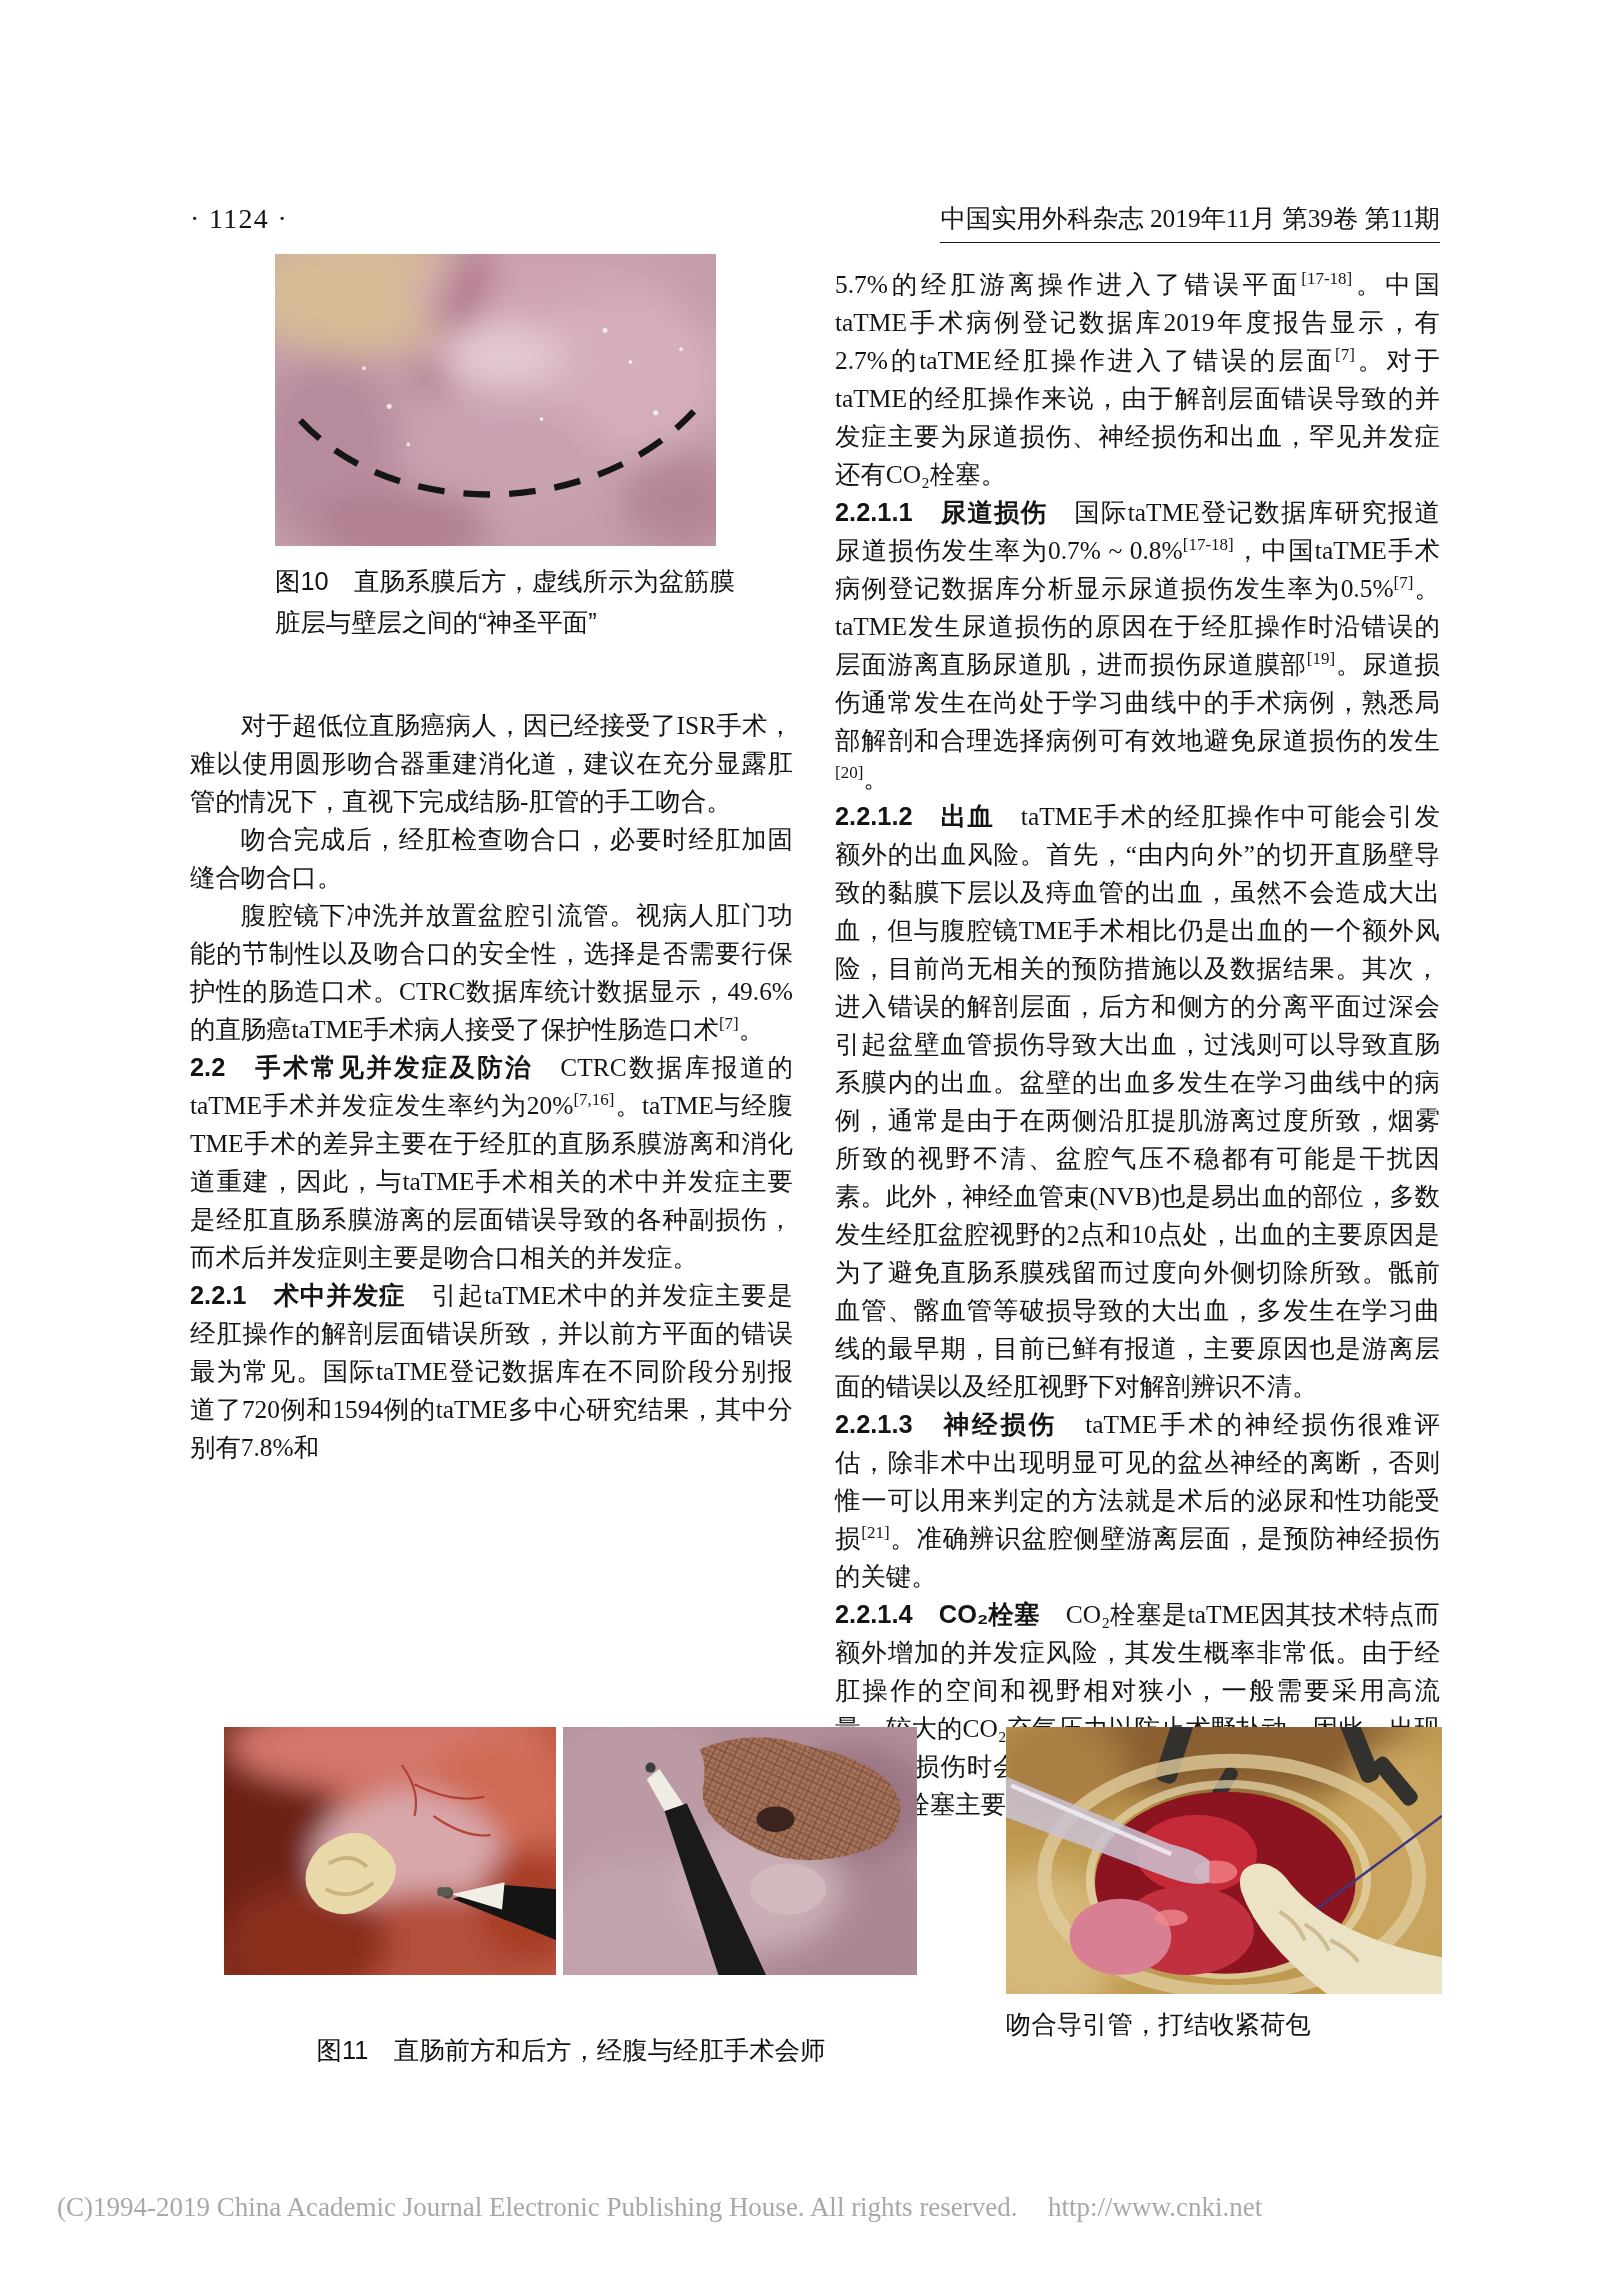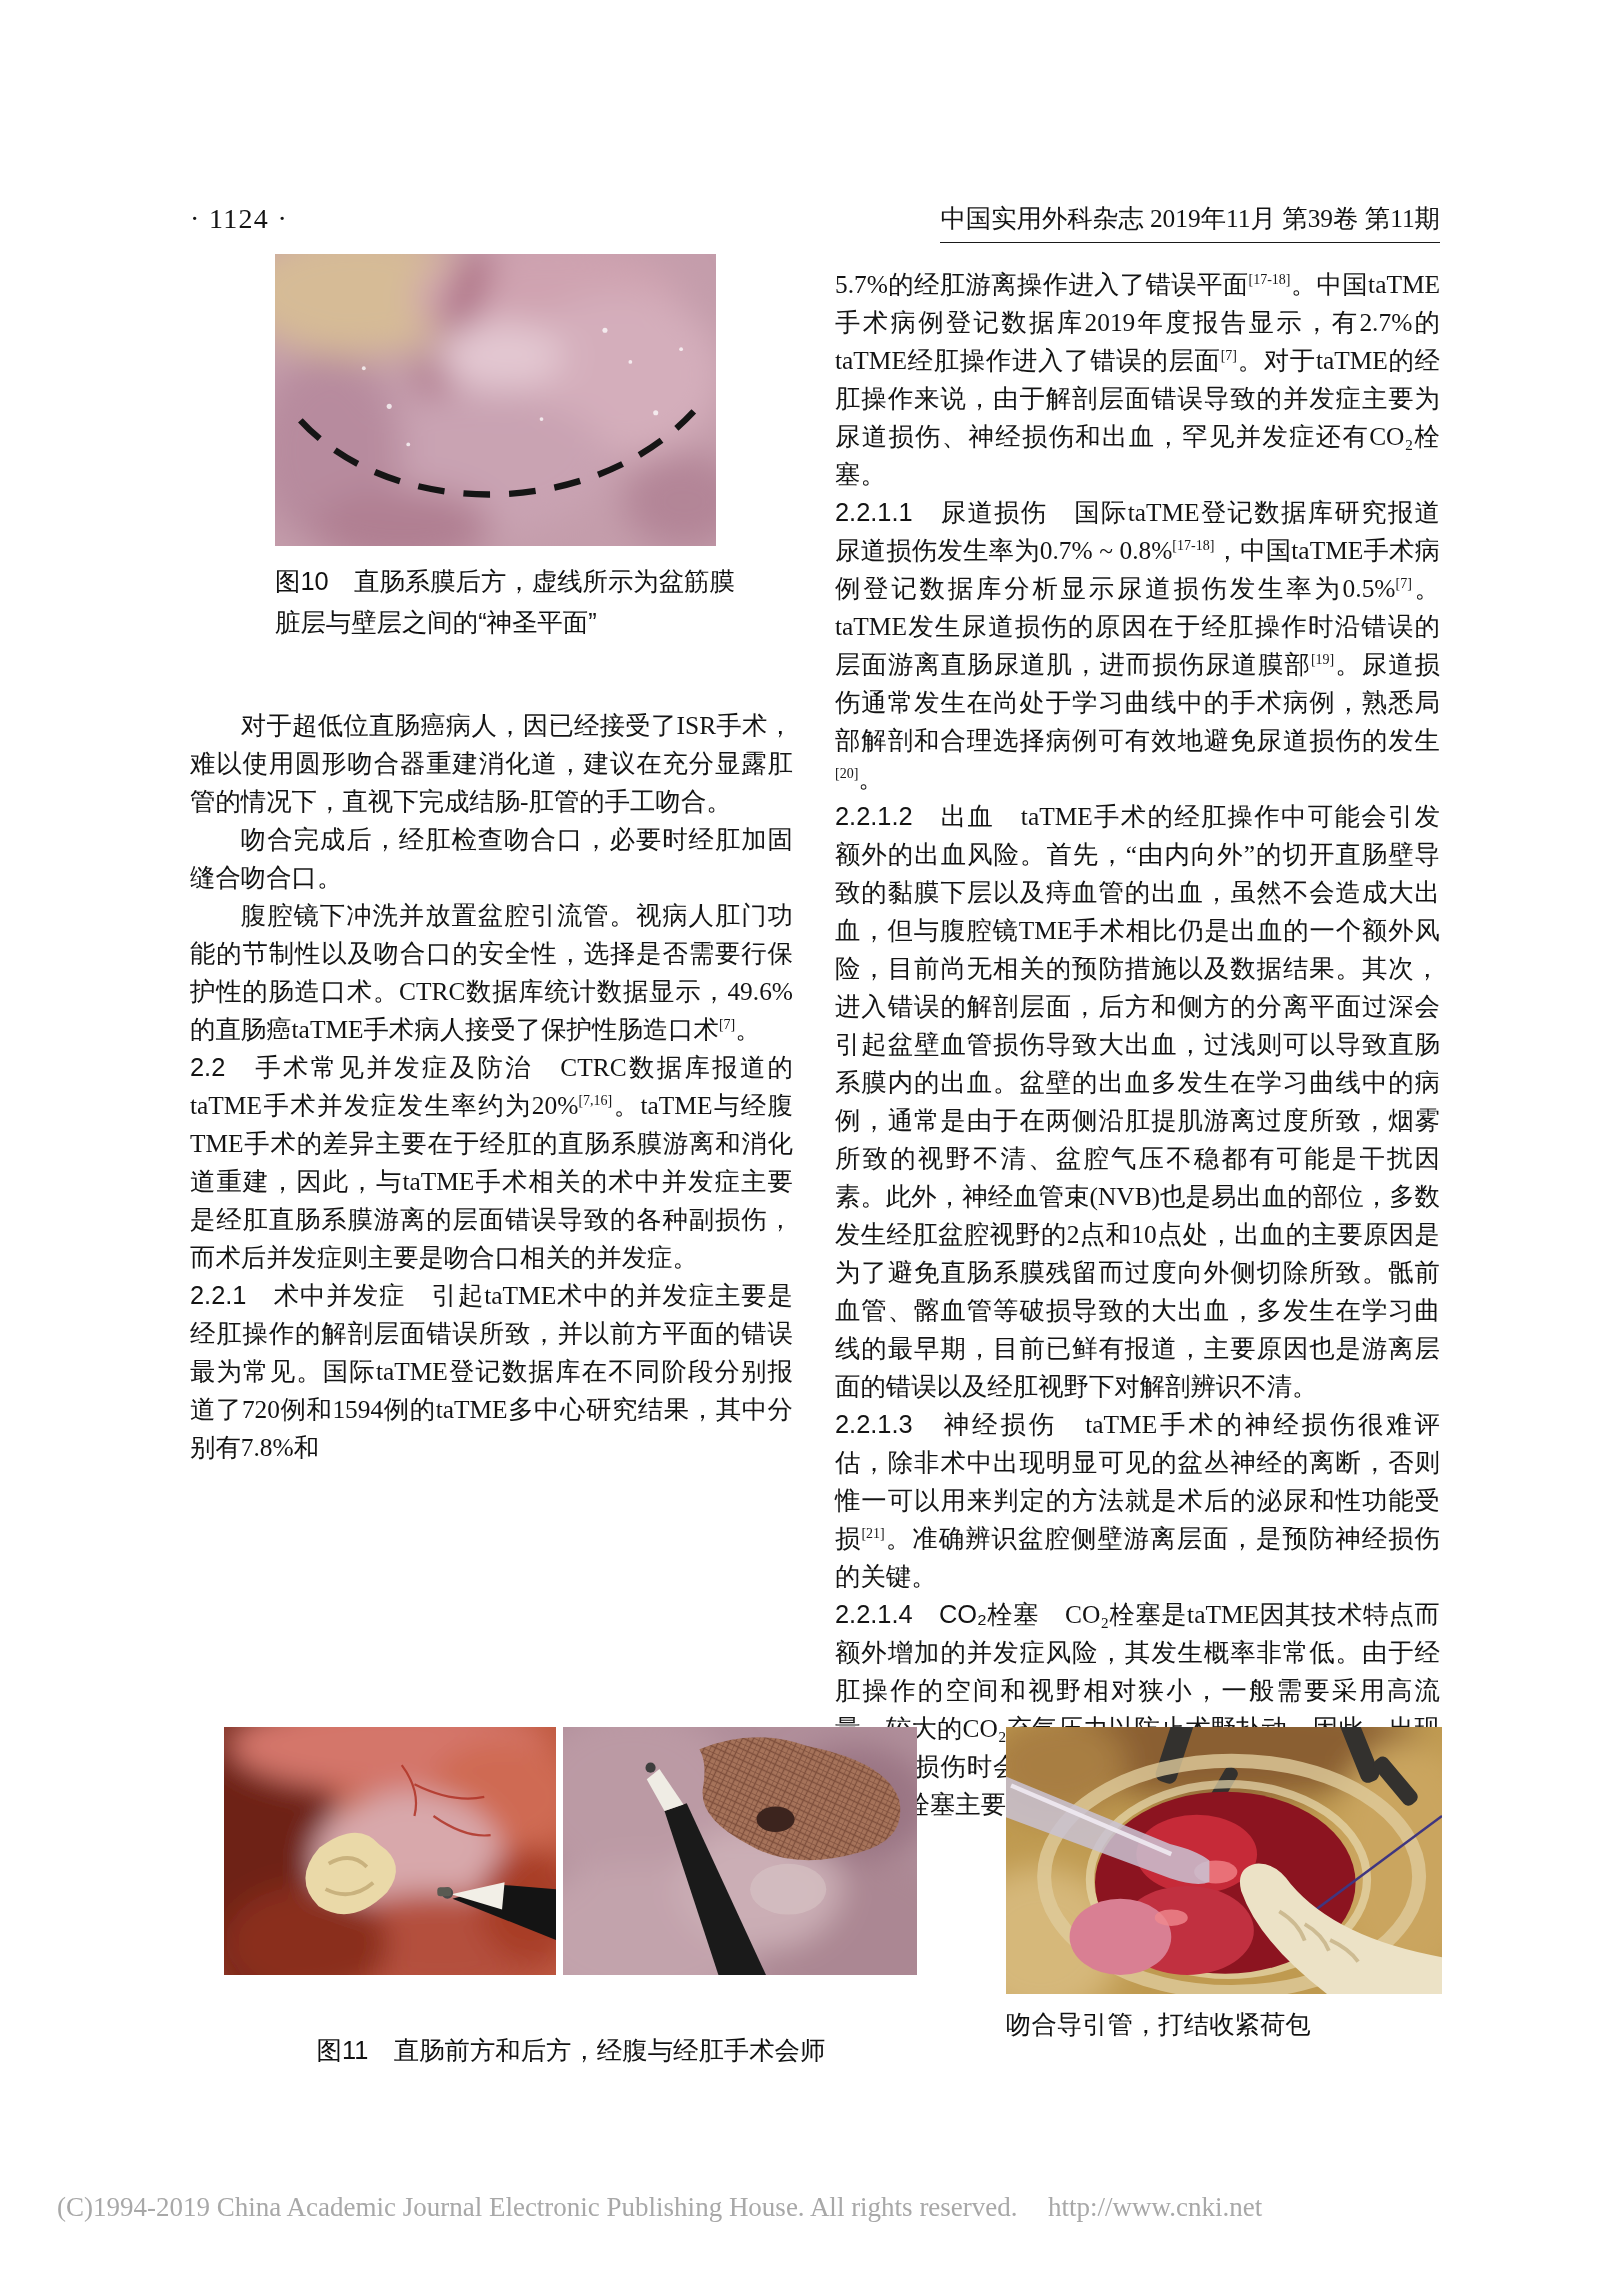--- a/index.html
+++ b/index.html
@@ -20,22 +20,22 @@
   .cap{position:absolute;font-family:"Liberation Sans",sans-serif;font-weight:400;color:#111;}
   .fig10-cap{left:275px;top:561px;width:470px;font-size:25.4px;line-height:41px;}
   .fig11-cap{left:224px;top:2032px;width:694px;text-align:center;font-size:25.4px;line-height:36px;}
   .fig12-cap{left:1006px;top:1999px;width:470px;font-size:25.4px;line-height:50px;}
   
   .col{position:absolute;}
   .col-left{left:190px;top:706px;width:603px;}
   .col-right{left:835px;top:265px;width:605px;}
   .col p{margin:0;font-size:25.4px;line-height:38px;text-align:justify;}
   .col p.indent{text-indent:2em;}
-  .sec{font-weight:400;font-family:"Liberation Sans",sans-serif;}
-  sup{font-size:14px;line-height:0;vertical-align:super;}
+  .sec{font-weight:700;font-family:"Liberation Sans",sans-serif;}
+  sup{font-size:17px;line-height:0;vertical-align:super;}
   
   .footer{position:absolute;left:57px;top:2192px;font-size:27px;color:#a8a8a8;white-space:nowrap;}
   .footer .url{margin-left:30.5px;}
 </style>
 </head>
 <body>
 
 <div class="page">
 
   <div class="header-pageno">· 1124 ·</div>

